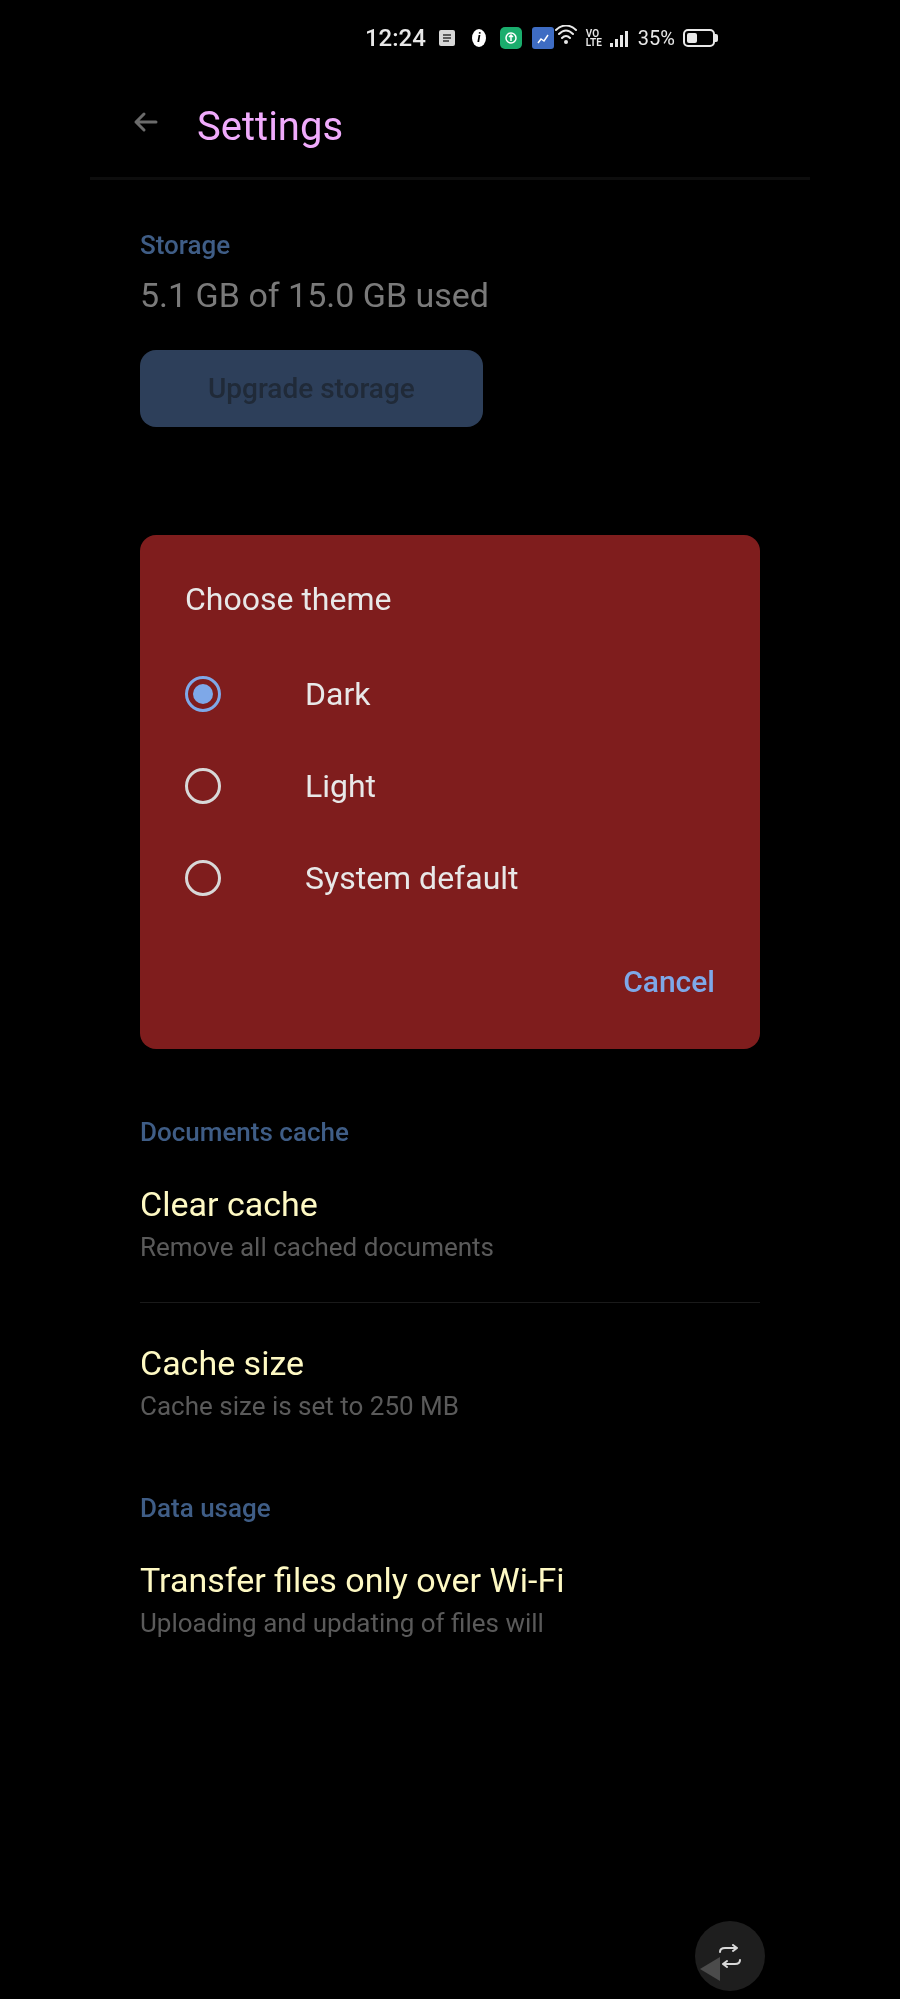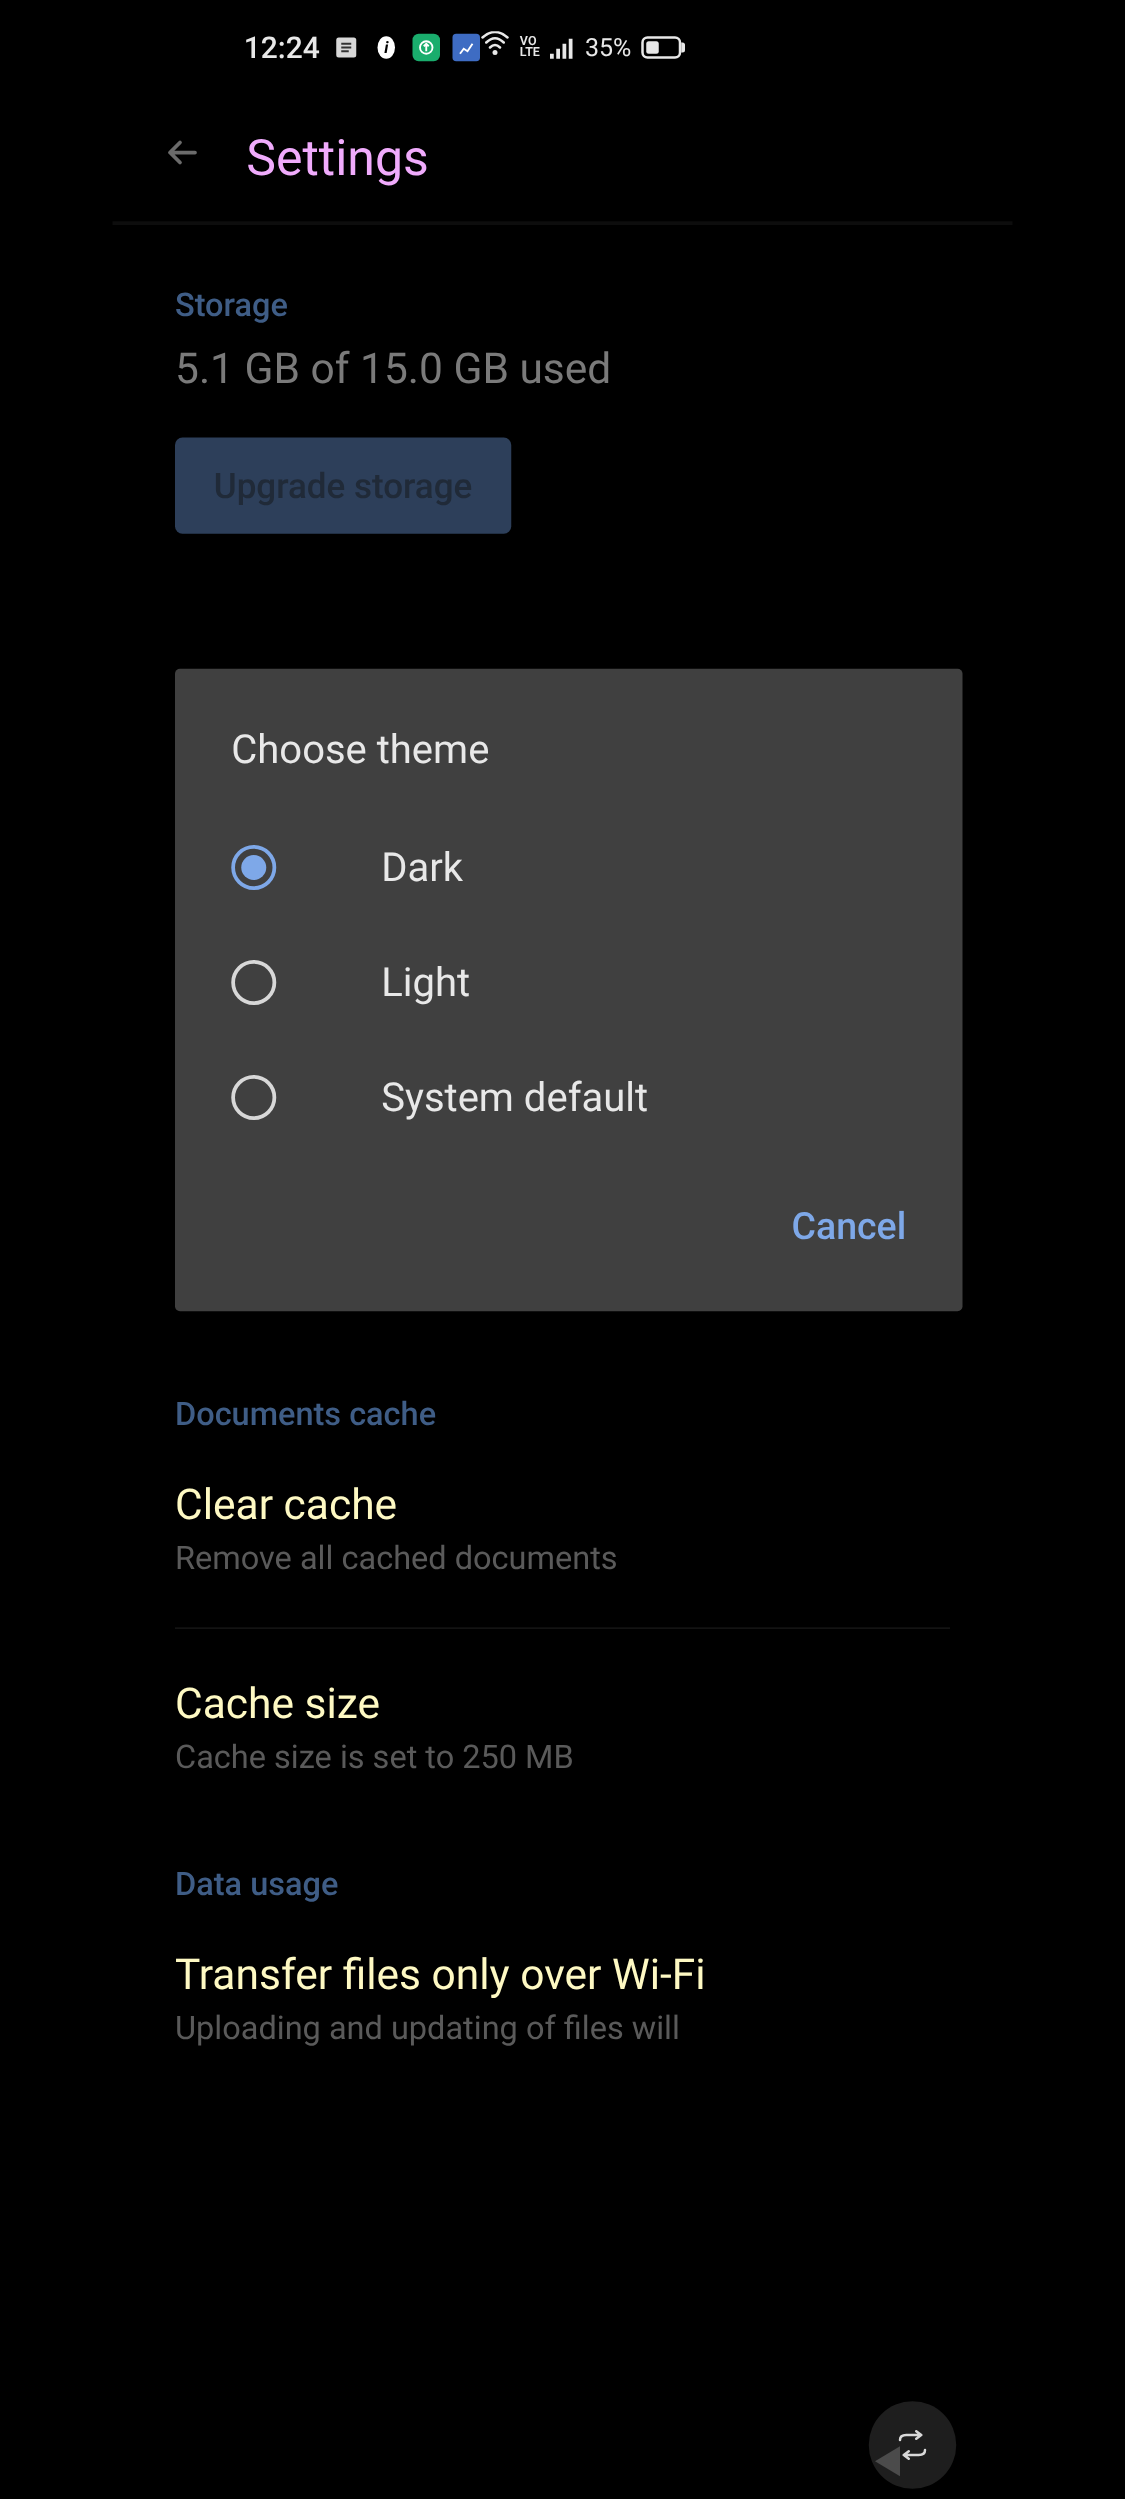--- a/index.html
+++ b/index.html
@@ -19,21 +19,21 @@
       width: 720px;
       height: 100%;
       margin: 0 auto;
       background: #000000;
       position: relative;
     }
     .status-bar {
       height: 75px;
       display: flex;
       align-items: center;
-      justify-content: flex-start;
+      justify-content: flex-end;
       padding: 0 95px 0 105px;
       color: #fff;
     }
     .status-left {
       display: flex;
       align-items: center;
       gap: 10px;
     }
     .status-time {
       font-size: 24px;
@@ -138,24 +138,24 @@
     }
     .storage-text {
       color: #7a7a7a;
       font-size: 34px;
       padding-bottom: 35px;
     }
     .upgrade-button {
       background: #2d3f5a;
       color: #202a38;
       border: none;
-      padding: 22px 31px;
+      padding: 22px 68px;
       font-size: 28px;
       font-weight: 500;
-      border-radius: 6px;
+      border-radius: 16px;
       margin-bottom: 60px;
     }
     .setting-item {
       padding: 22px 0;
     }
     .setting-title {
       color: #fef9c3;
       font-size: 34px;
       padding-bottom: 8px;
     }
@@ -175,23 +175,23 @@
       right: 0;
       bottom: 0;
       display: flex;
       align-items: flex-start;
       justify-content: center;
     }
     .dialog-box {
       position: absolute;
       top: 535px;
       left: 50px;
-      right: 40px;
-      background: #404040;
-      border-radius: 4px;
+      right: 50px;
+      background: #7f1d1d;
+      border-radius: 16px;
       padding: 45px 0 25px 0;
     }
     .dialog-title {
       color: #e8e8e8;
       font-size: 32px;
       font-weight: 400;
       padding: 0 45px 30px 45px;
     }
     .radio-option {
       display: flex;

